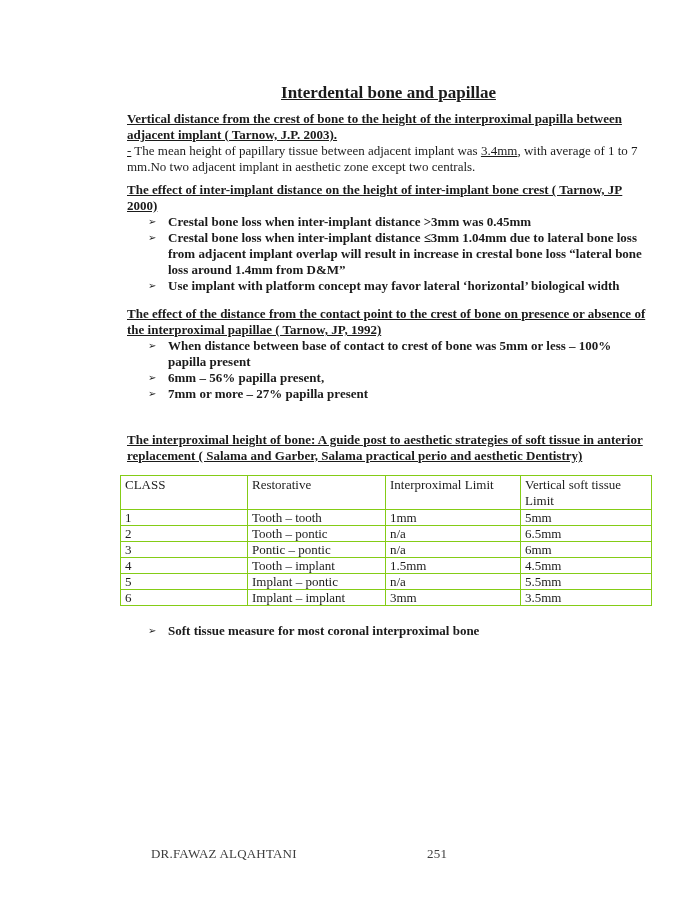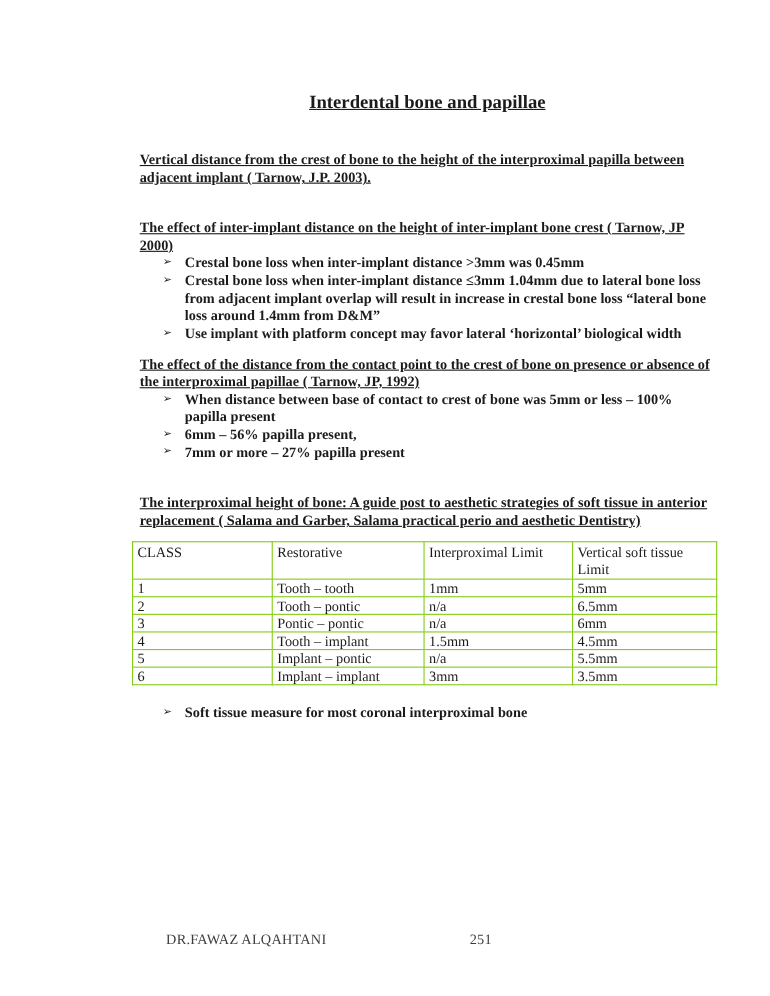--- a/index.html
+++ b/index.html
@@ -31,22 +31,22 @@
   .sec{margin:0;}
   .sec-heading{
     font-size:13px;
     line-height:16px;
     font-weight:bold;
     text-decoration:underline;
     margin:0;
   }
   p{margin:0;}
   .u{text-decoration:underline;}
-  .s1{margin-top:34px;}
-  .s2{margin-top:30px;}
+  .s1{margin-top:8px;}
+  .s2{margin-top:7px;}
   .s3{margin-top:12px;}
   .s4{margin-top:30px;}
   .bullets{margin:0;}
   .bullet{
     display:flex;
     align-items:flex-start;
   }
   .bullet .glyph{
     flex:0 0 20px;
     margin-left:21px;
@@ -92,20 +92,21 @@
 </head>
 <body>
 
 <div class="page">
   <div class="content">
 
     <h1 class="doc-title">Interdental bone and papillae</h1>
 
     <div class="sec s1">
       <h2 class="sec-heading">Vertical distance from the crest of bone to the height of the interproximal papilla between adjacent implant ( Tarnow, J.P. 2003).</h2>
+      <p><span class="u">-</span><span> The mean height of papillary tissue between adjacent implant was </span><span class="u">3.4mm</span><span>, with average of 1 to 7 mm.No two adjacent implant in aesthetic zone except two centrals.</span></p>
     </div>
 
     <div class="sec s2">
       <h2 class="sec-heading">The effect of inter-implant distance on the height of inter-implant bone crest ( Tarnow, JP 2000)</h2>
       <div class="bullets">
         <div class="bullet">
           <span class="glyph">➢</span>
           <span class="btext">Crestal bone loss when inter-implant distance &gt;3mm was 0.45mm</span>
         </div>
         <div class="bullet">

